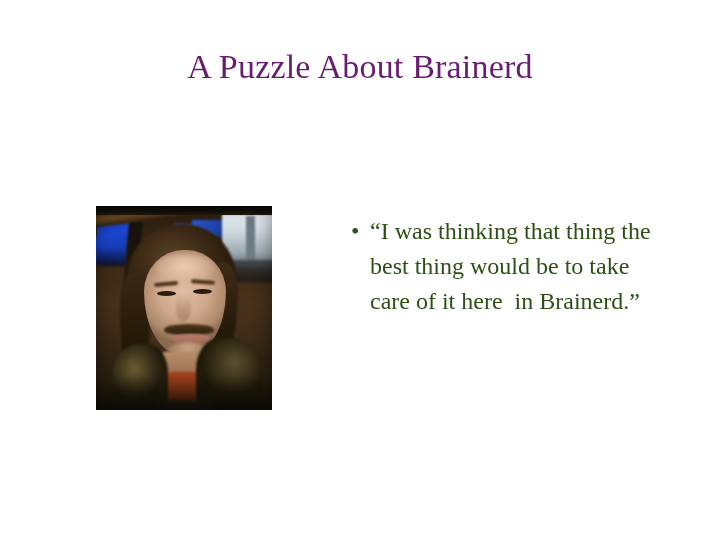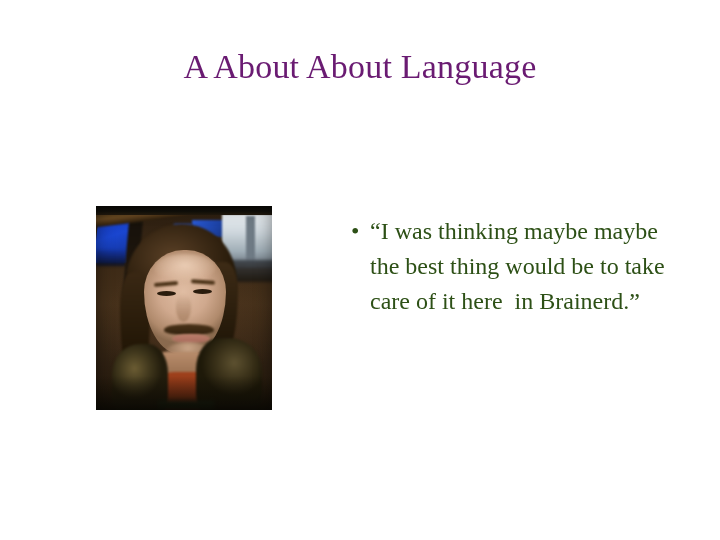--- a/index.html
+++ b/index.html
@@ -336,21 +336,21 @@
     font-size: 24px;
     line-height: 35px;
     white-space: pre-wrap;
   }
 </style>
 </head>
 <body>
 
 <div class="slide">
 
-  <div class="slide-title">A About About Language</div>
+  <div class="slide-title">A Puzzle About Brainerd</div>
 
   <div class="photo-frame">
     <div class="photo">
       <div class="ph-base"></div>
       <div class="ph-win-left"></div>
       <div class="ph-win-left-dim"></div>
       <div class="ph-pillar"></div>
       <div class="ph-win-mid2"></div>
       <div class="ph-win-mid"></div>
       <div class="ph-win-right"></div>
@@ -379,17 +379,17 @@
       <div class="ph-fur-r"></div>
       <div class="ph-green-hint"></div>
       <div class="ph-fur-shadow"></div>
       <div class="ph-soft"></div>
     </div>
   </div>
 
   <div class="quote-block">
     <div class="quote-item">
       <div class="quote-bullet">•</div>
-      <div class="quote-text">“I was thinking maybe maybe the best thing would be to take care of it here  in Brainerd.”</div>
+      <div class="quote-text">“I was thinking that thing the best thing would be to take care of it here  in Brainerd.”</div>
     </div>
   </div>
 
 </div>
 
 </body></html>

